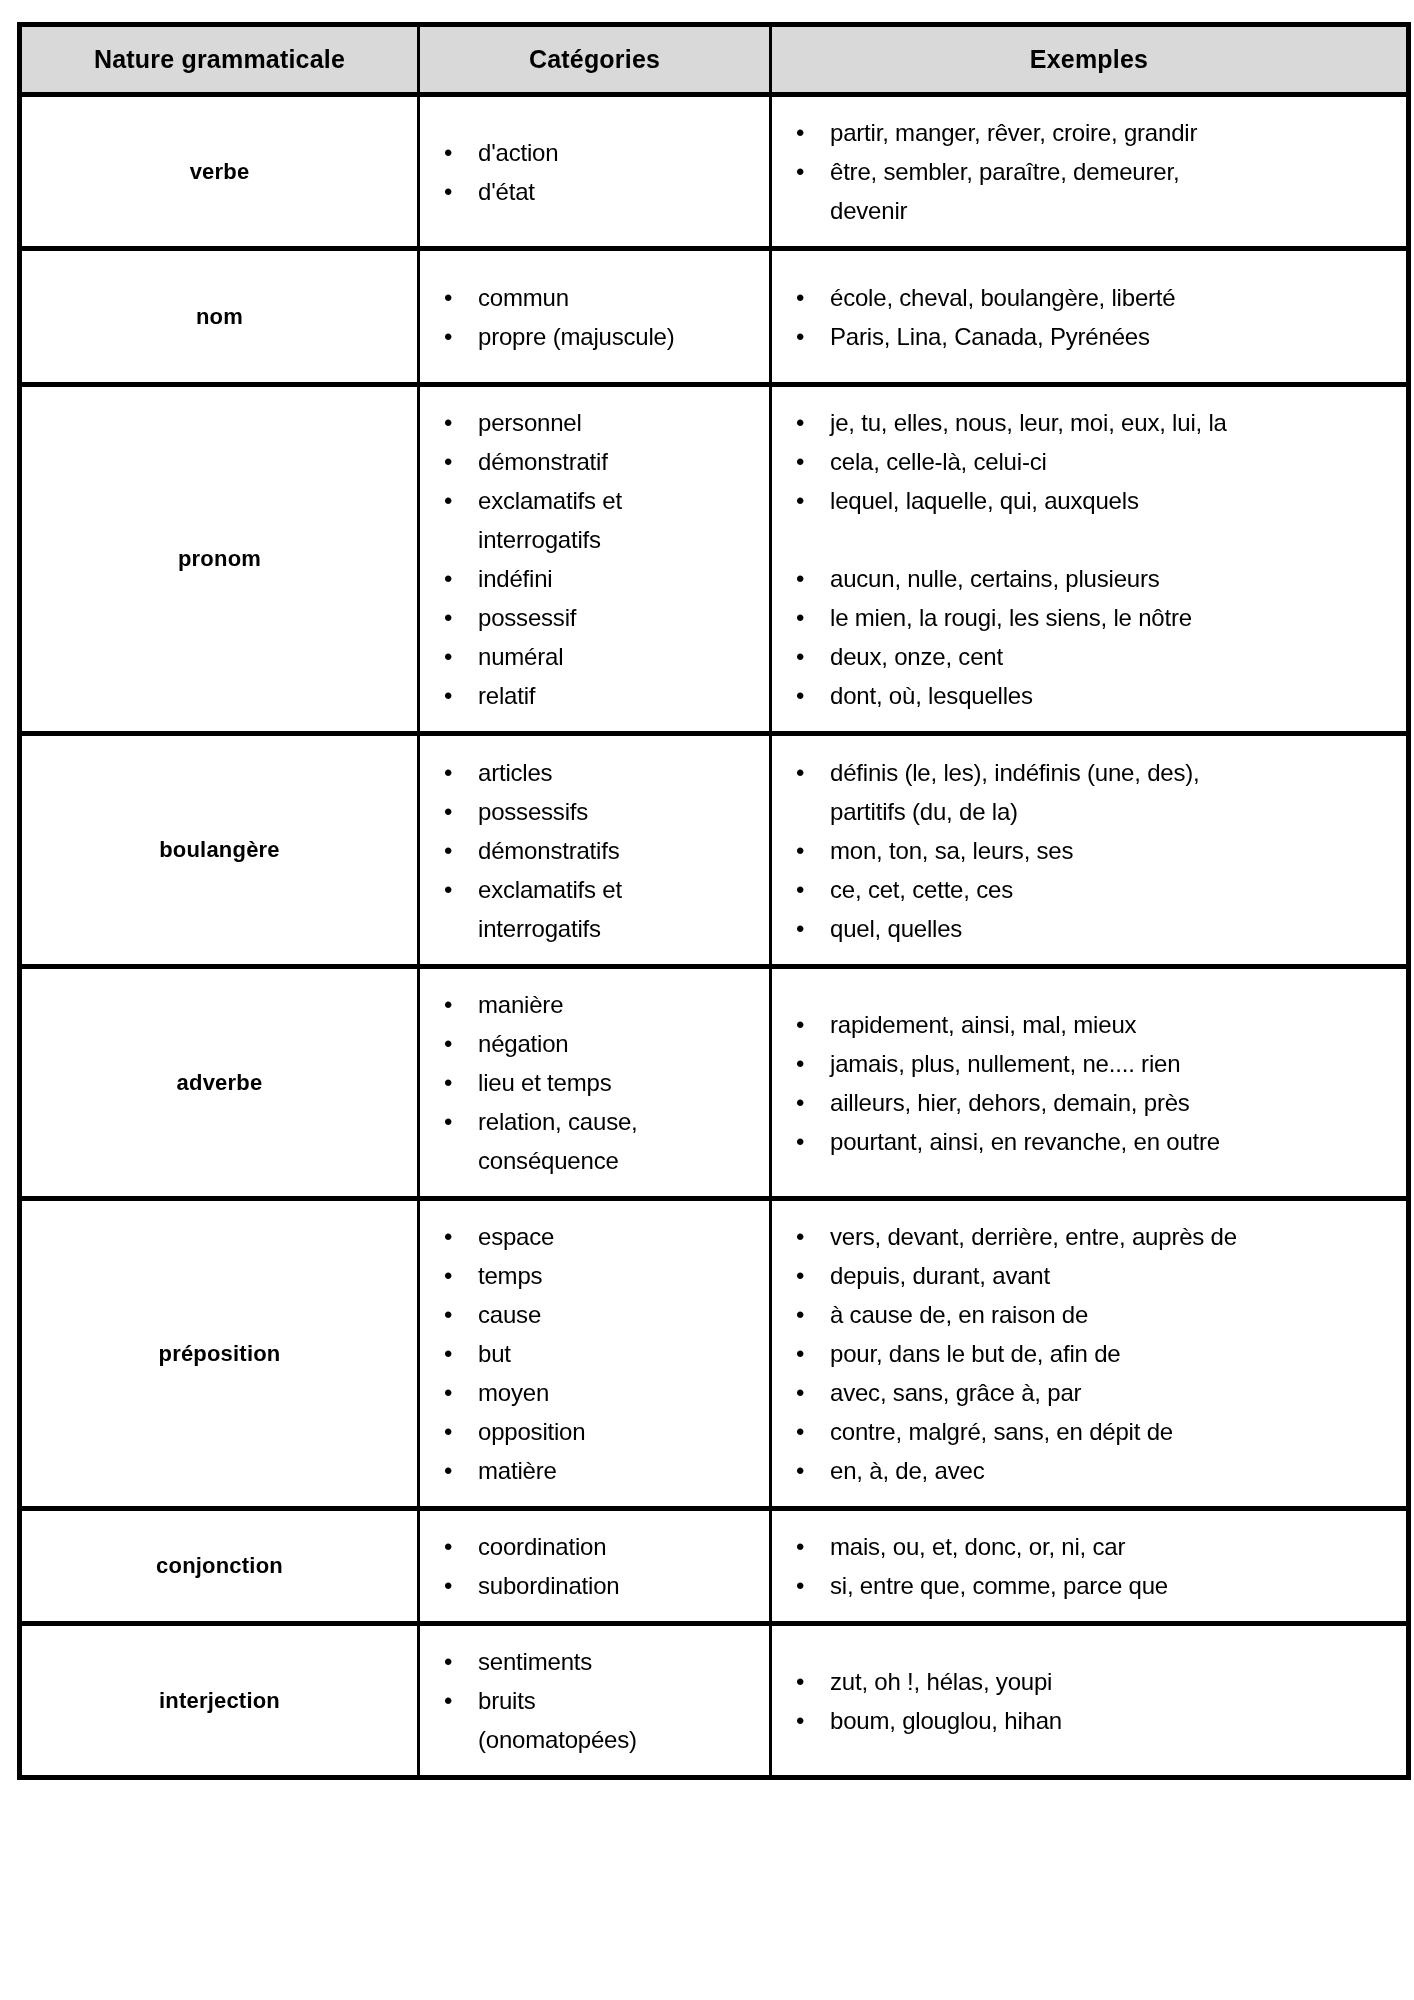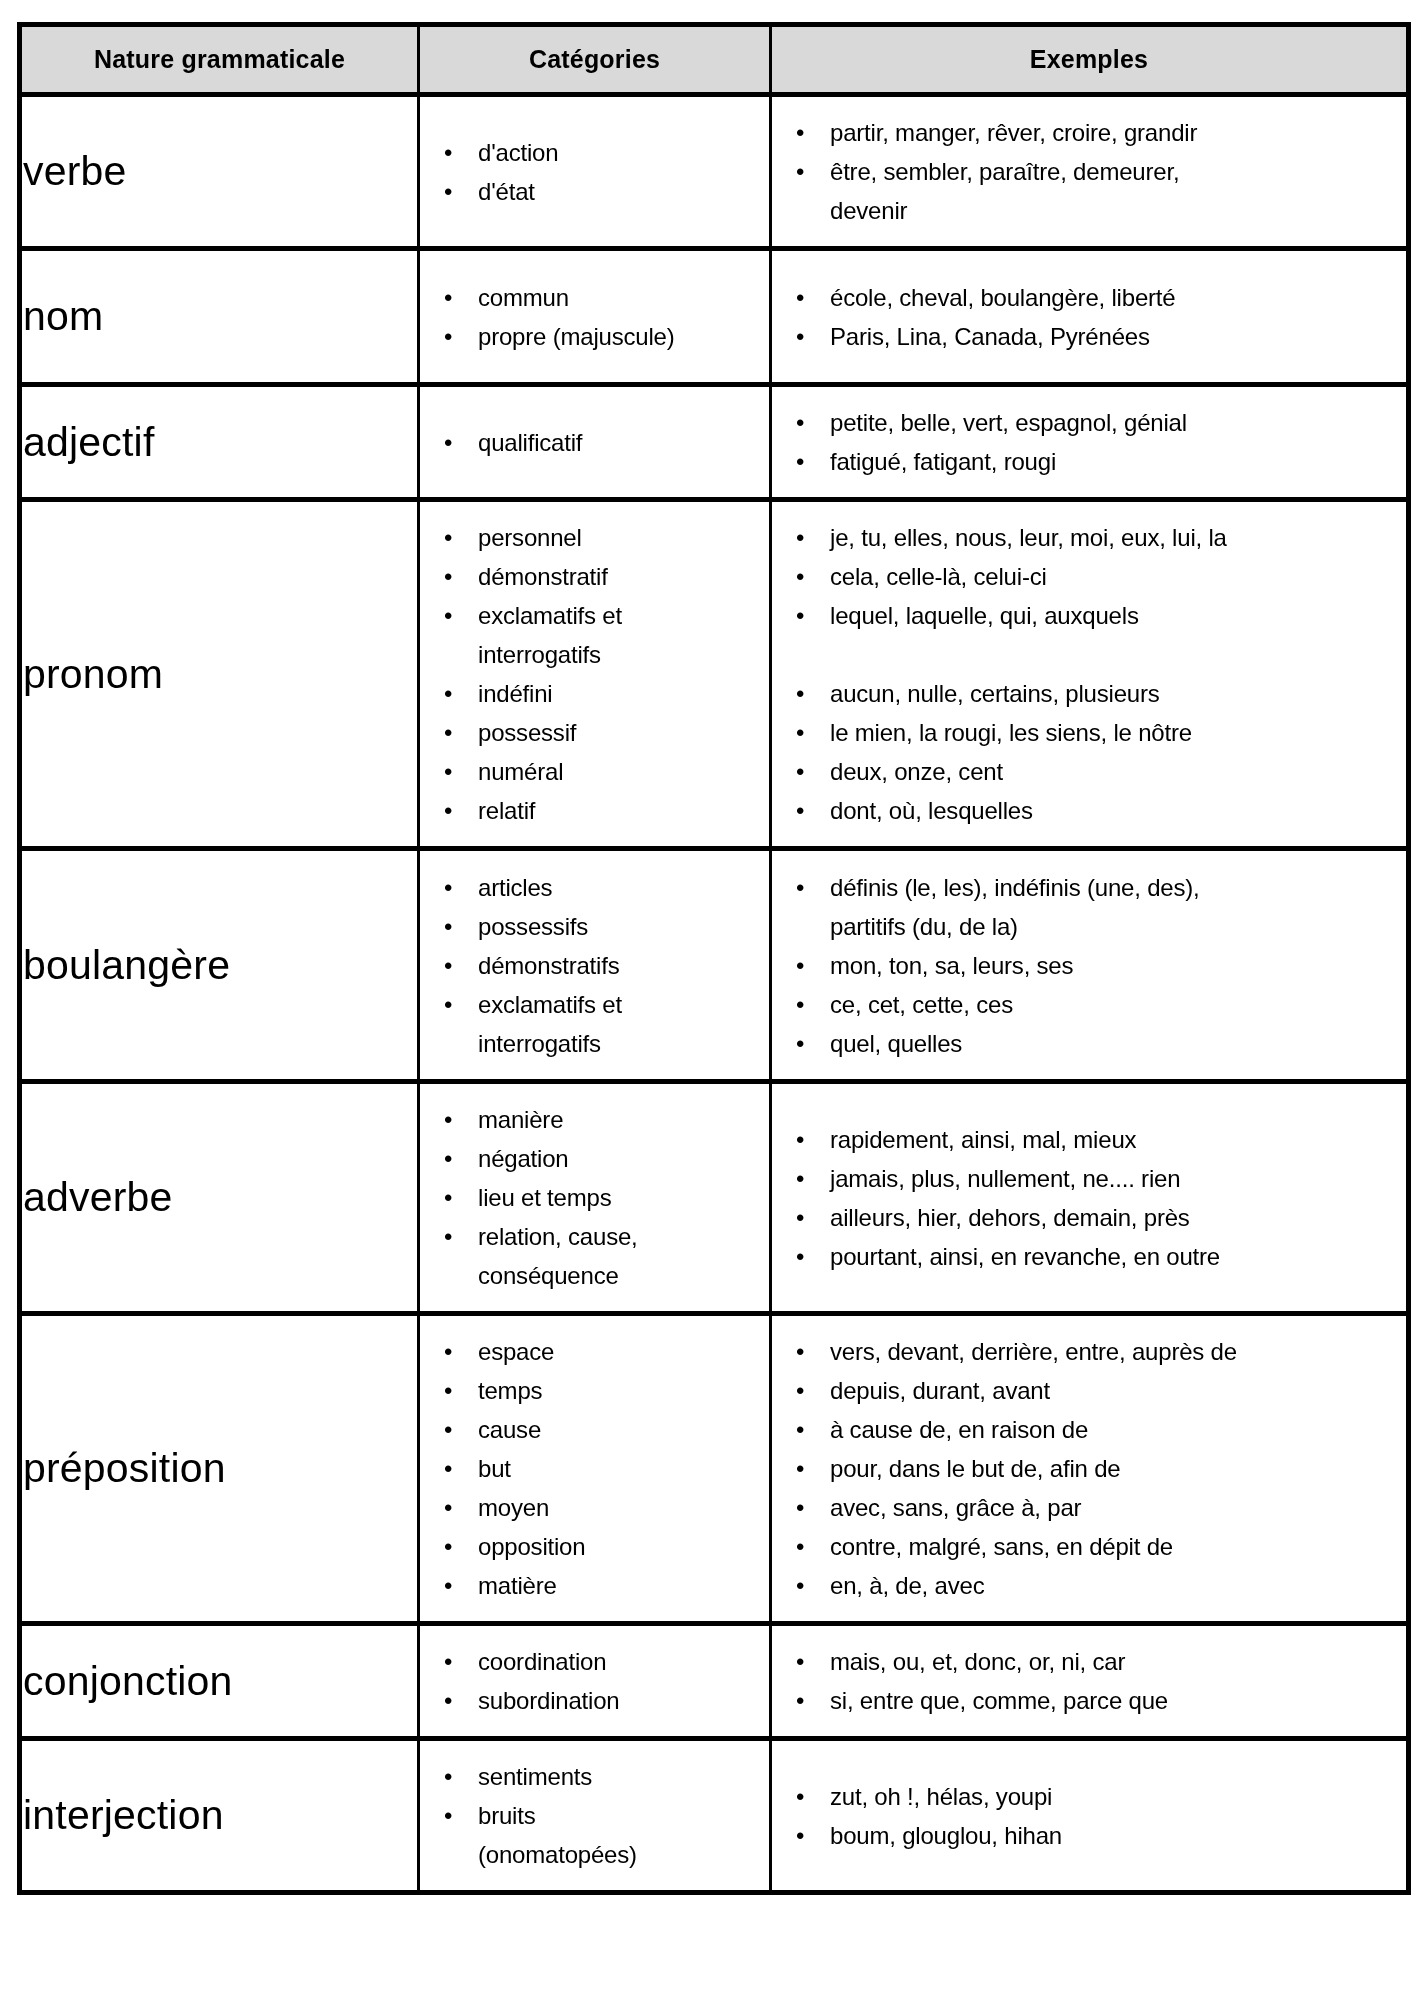--- a/index.html
+++ b/index.html
@@ -32,24 +32,24 @@
   }
   th {
     background: var(--header-bg, #d9d9d9);
     height: 70px;
     font-size: 25px;
     font-weight: bold;
     vertical-align: middle;
     letter-spacing: 0.2px;
   }
   td.nature {
-    text-align: left;
+    text-align: center;
     vertical-align: middle;
-    font-weight: normal;
-    font-size: 41px;
+    font-weight: bold;
+    font-size: 22px;
     letter-spacing: 0.2px;
   }
   td.list-cell {
     vertical-align: middle;
     padding: 16px 14px 16px 24px;
     font-size: 24px;
     line-height: 39px;
     letter-spacing: -0.2px;
   }
   .li {
@@ -125,39 +125,20 @@
           <div class="li">
             <span class="bullet">•</span>
             <span class="txt">école, cheval, boulangère, liberté</span>
           </div>
           <div class="li">
             <span class="bullet">•</span>
             <span class="txt">Paris, Lina, Canada, Pyrénées</span>
           </div>
         </td>
       </tr>
-      <tr style="height: 114px;">
-        <td class="nature">adjectif</td>
-        <td class="list-cell">
-          <div class="li">
-            <span class="bullet">•</span>
-            <span class="txt">qualificatif</span>
-          </div>
-        </td>
-        <td class="list-cell">
-          <div class="li">
-            <span class="bullet">•</span>
-            <span class="txt">petite, belle, vert, espagnol, génial</span>
-          </div>
-          <div class="li">
-            <span class="bullet">•</span>
-            <span class="txt">fatigué, fatigant, rougi</span>
-          </div>
-        </td>
-      </tr>
       <tr style="height: 342px;">
         <td class="nature">pronom</td>
         <td class="list-cell">
           <div class="li">
             <span class="bullet">•</span>
             <span class="txt">personnel</span>
           </div>
           <div class="li">
             <span class="bullet">•</span>
             <span class="txt">démonstratif</span>

